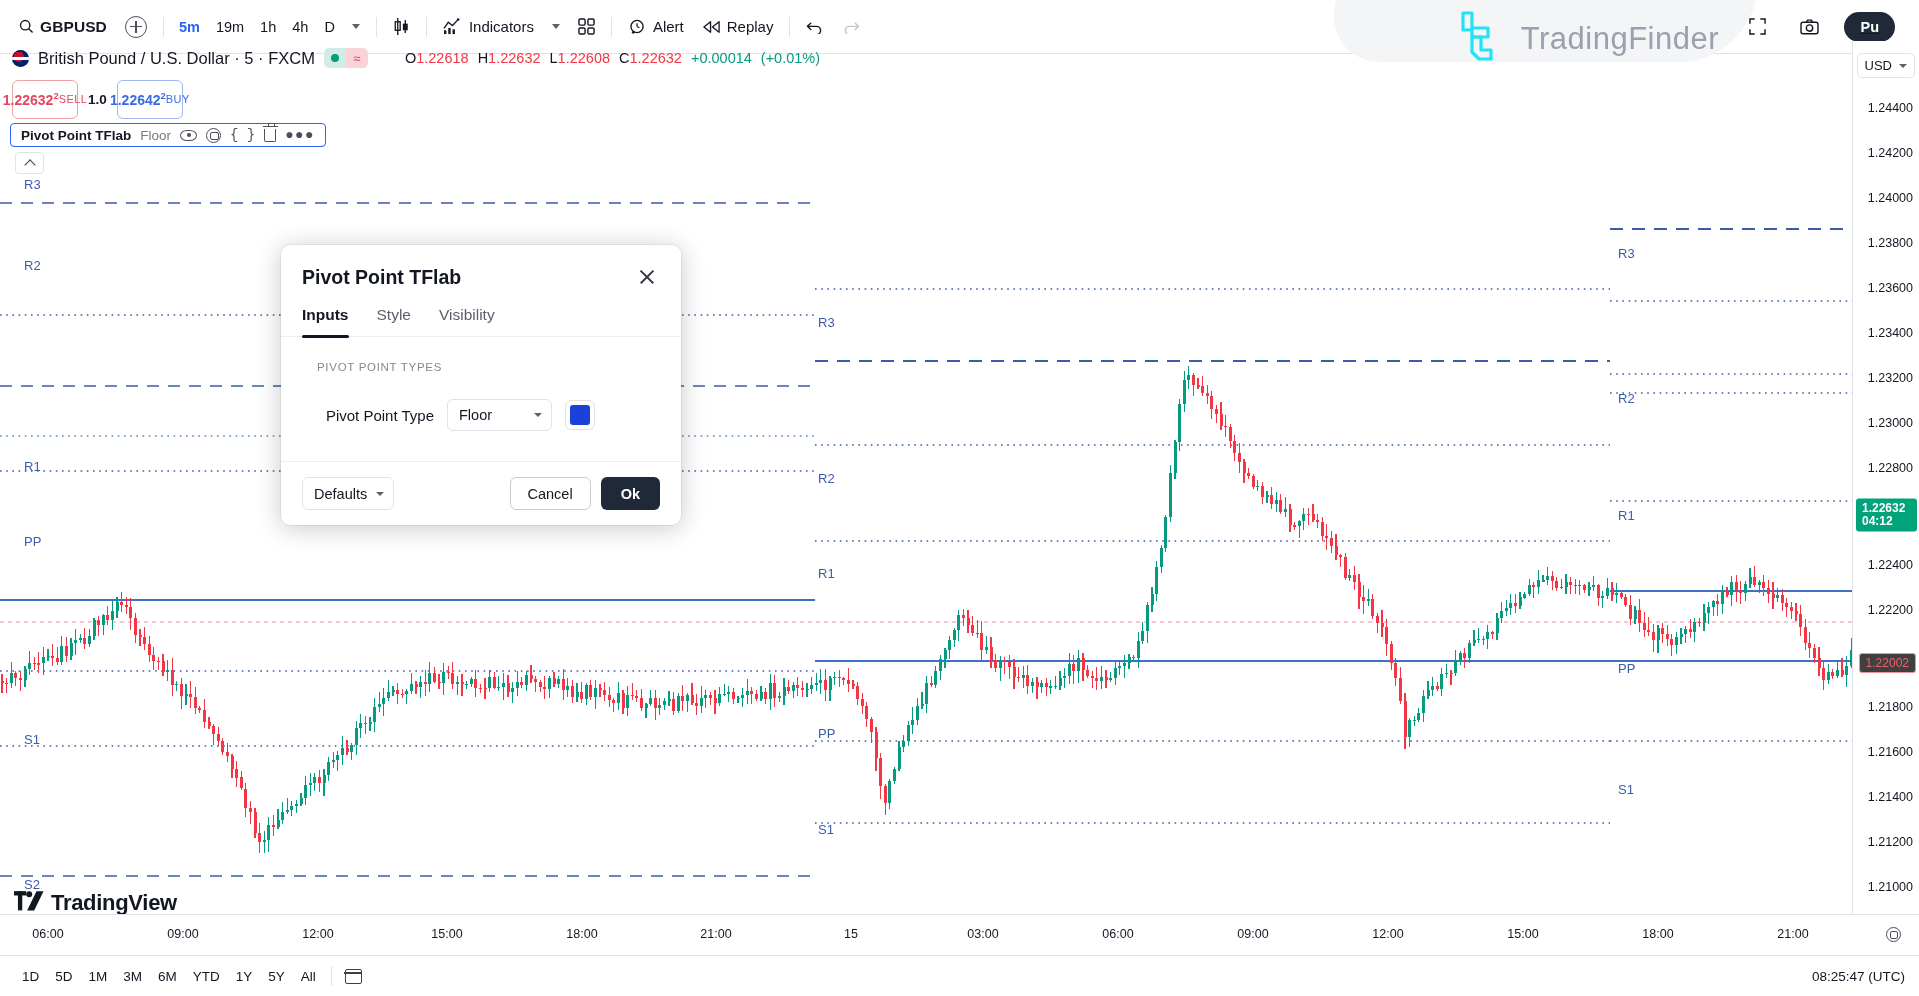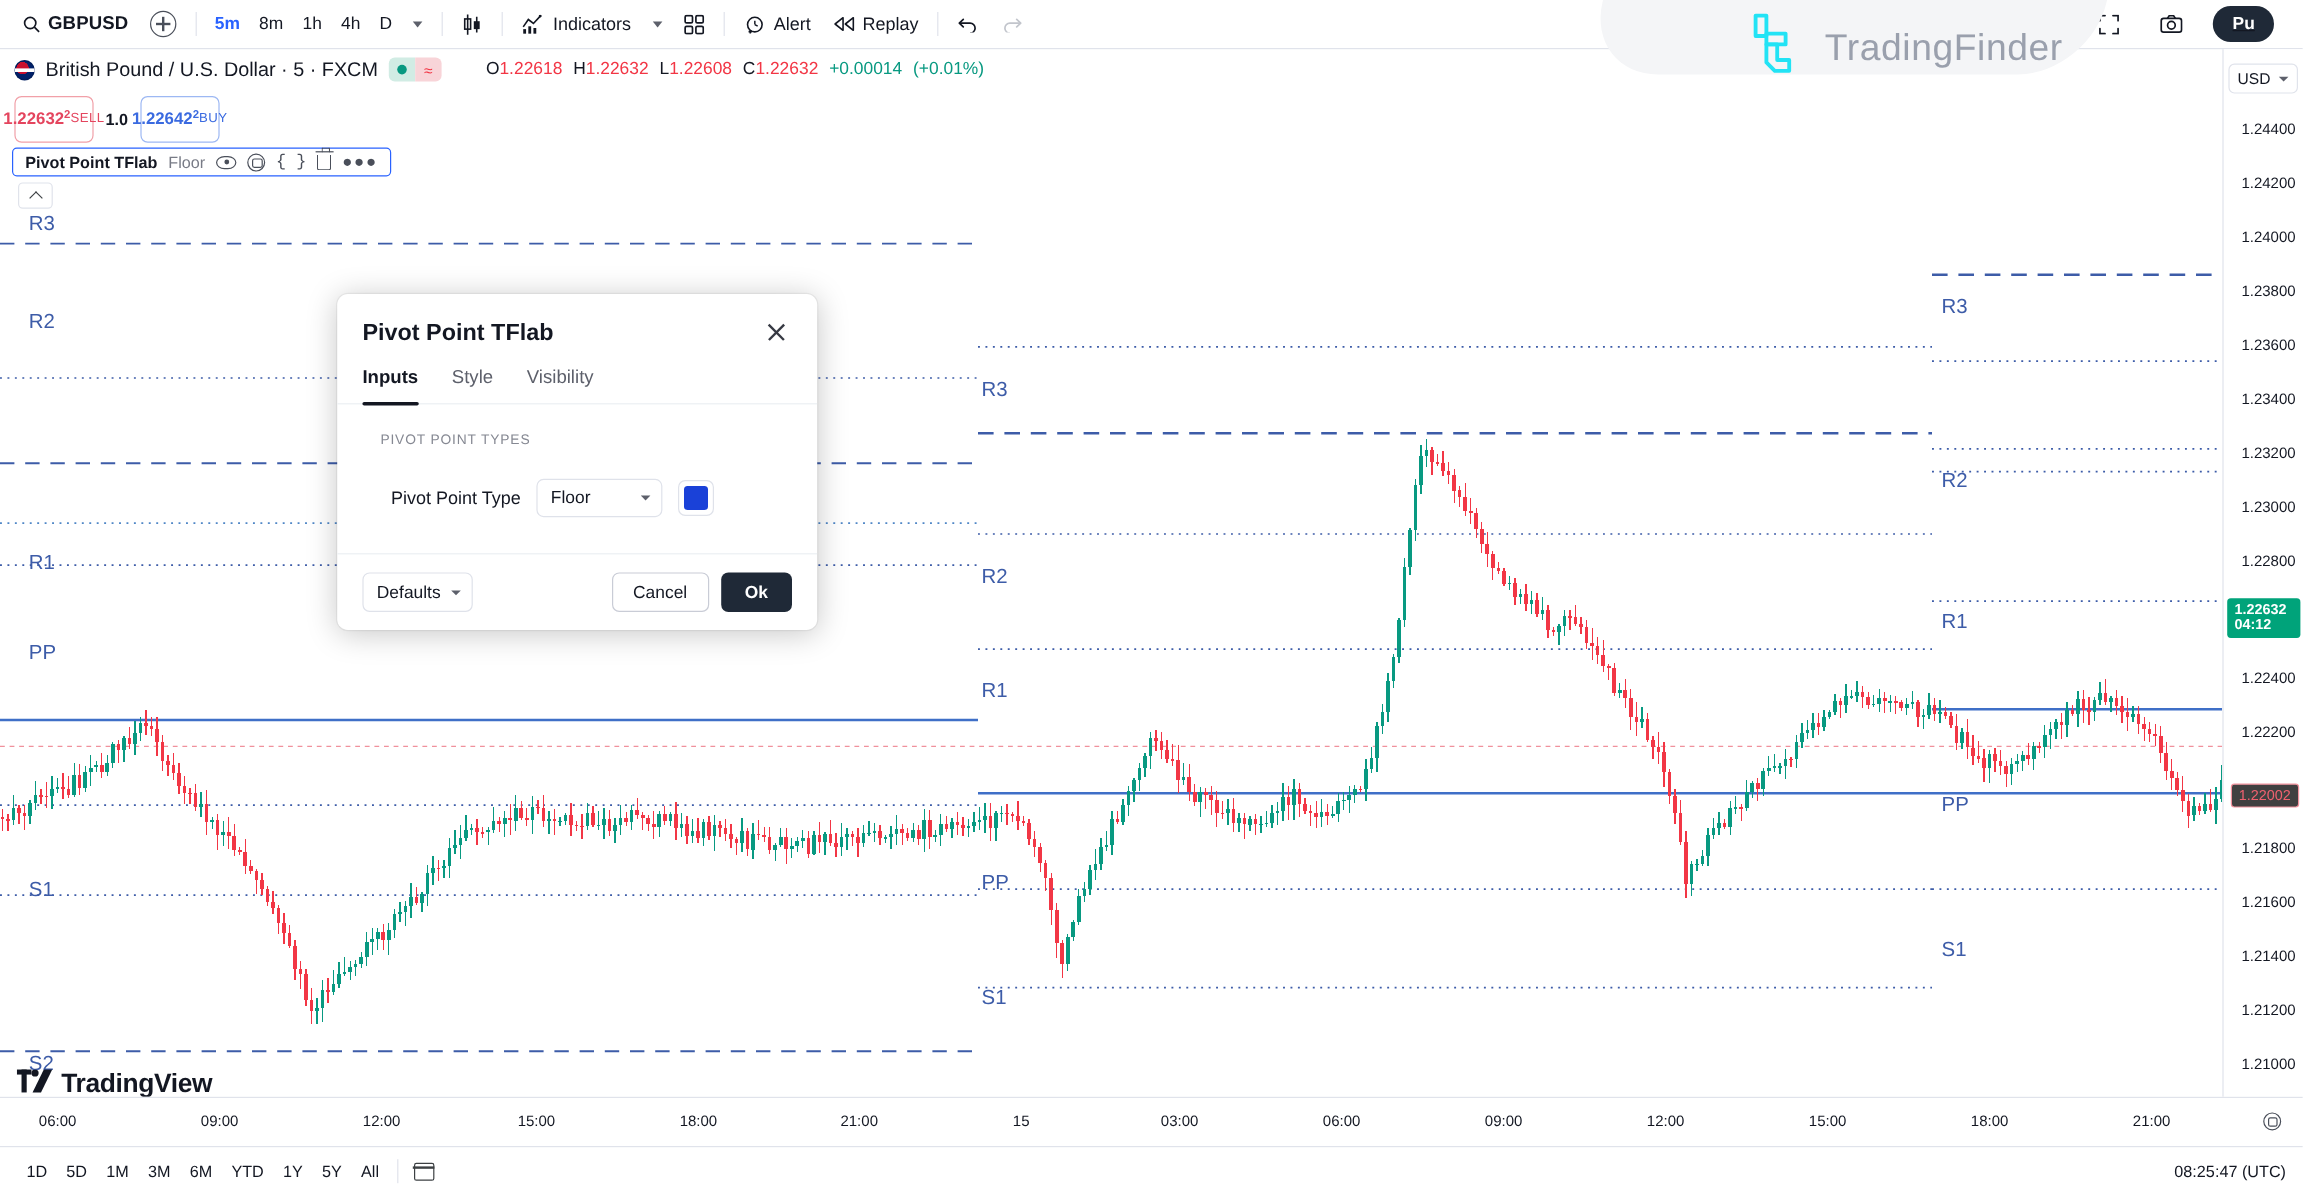--- a/index.html
+++ b/index.html
@@ -7,21 +7,21 @@
     width: 1919px; height: 996px;
     font-family: "Liberation Sans", sans-serif;
     background: #ffffff;
     color: #131722;
     overflow: hidden;
   }
   #app { position: relative; width: 1919px; height: 996px; }
 
   
   .toolbar {
-    position: absolute; left: 0; top: 0; width: 1919px; height: 41px;
+    position: absolute; left: 0; top: 0; width: 1919px; height: 54px;
     display: flex; align-items: center; gap: 0;
     border-bottom: 1px solid #e0e3eb; background: #fff;
     padding-left: 10px;
   }
   .tb-btn {
     display: flex; align-items: center; gap: 6px;
     height: 30px; padding: 0 9px; border-radius: 6px;
     font-size: 15px; color: #131722; cursor: pointer; white-space: nowrap;
   }
   .tb-symbol { font-weight: bold; font-size: 15.5px; letter-spacing: .1px; }
@@ -149,21 +149,21 @@
   }
 
   
   .chart-wrap {
     position: absolute; left: 0; top: 41px; width: 1852px; height: 873px;
     overflow: hidden;
   }
   .chart-svg { display: block; }
 
   .pivot-label {
-    position: absolute; font-size: 17px; color: #3d5ca8; font-weight: 500;
+    position: absolute; font-size: 13px; color: #3d5ca8; font-weight: 500;
     z-index: 6; pointer-events: none;
   }
 
   
   .price-axis {
     position: absolute; right: 0; top: 41px; width: 67px; height: 873px;
     border-left: 1px solid #e0e3eb; background: #fff; z-index: 10;
   }
   .px-tick {
     position: absolute; right: 6px; font-size: 12.5px; color: #131722;
@@ -323,21 +323,21 @@
       <span class="tb-symbol">GBPUSD</span>
     </div>
 
     <div class="tb-btn">
       <span class="circ-plus"></span>
     </div>
 
     <div class="tb-sep"></div>
 
     <div class="tf active">5m</div>
-    <div class="tf">8m</div>
+    <div class="tf">19m</div>
     <div class="tf">1h</div>
     <div class="tf">4h</div>
     <div class="tf">D</div>
     <div class="tb-btn">
       <span class="chev"></span>
     </div>
 
     <div class="tb-sep"></div>
 
     <div class="tb-btn">

